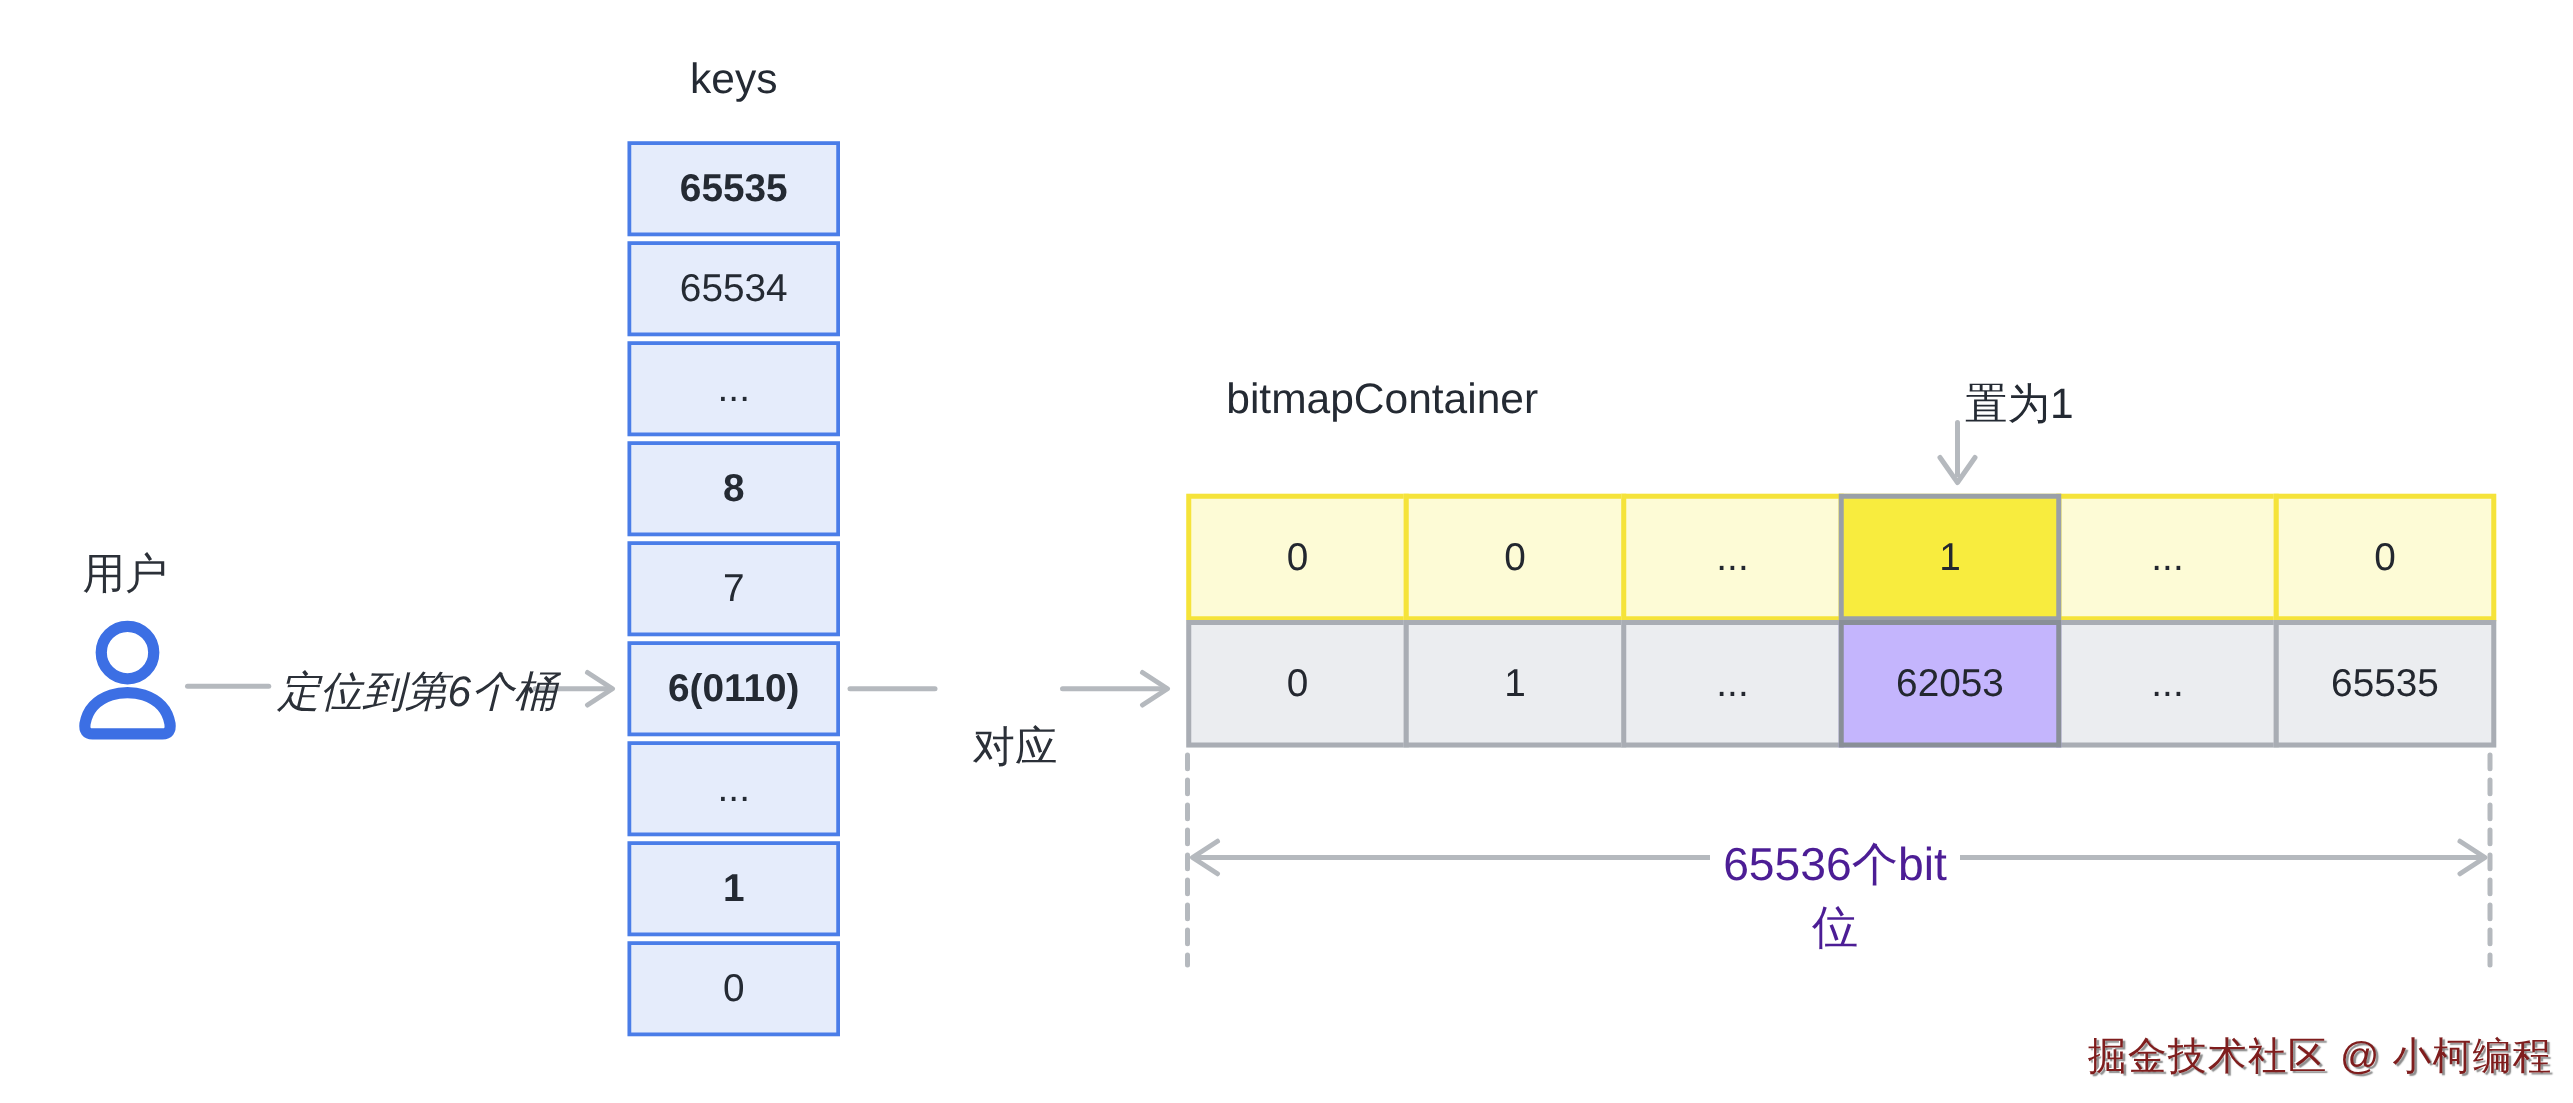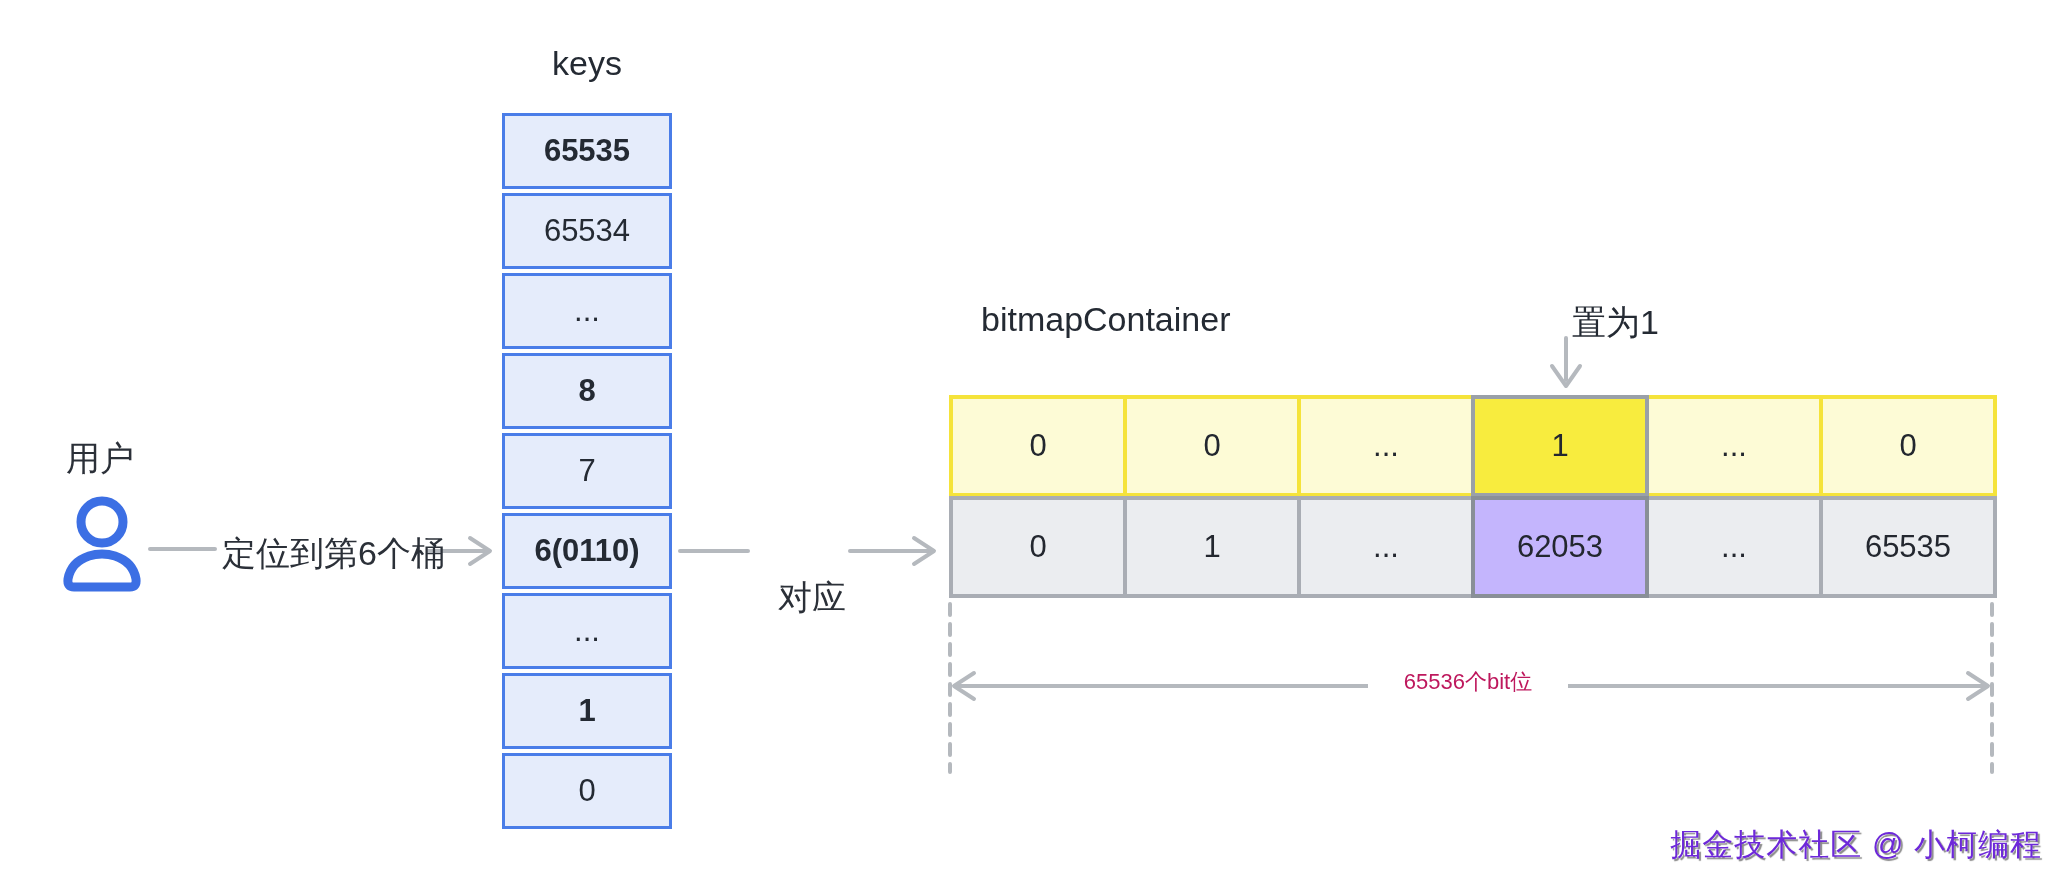--- a/index.html
+++ b/index.html
@@ -57,28 +57,28 @@
     display:flex; align-items:center; justify-content:center;
     font-size:31px; color:#23272f;
     position:relative;
   }
   .idx-row .idx-cell:first-child { margin-left:0; }
   .idx-cell.hl-gray { background:#c4b5fd; border-color:#898f97; z-index:2; }
 
   
   .width-label {
     position:absolute; left:1368px; top:667px; width:200px;
-    text-align:center; font-size:22px; color:#be185d; background:#ffffff;
+    text-align:center; font-size:37px; color:#4c1d95; background:#ffffff;
   }
 
   
   .watermark {
     position:absolute; right:16px; top:824px;
     font-size:31px; letter-spacing:1px;
-    color:#6d28d9;
+    color:#7f1d1d;
     text-shadow:-1px -1px 0 #ffffff, 2px 2px 1px #8a8a8a;
     white-space:nowrap;
   }
 
   
   .user-icon { position:absolute; left:62px; top:494px; }
 </style>
 </head>
 <body>
 
@@ -111,21 +111,21 @@
   </svg>
 
   <div class="label" style="left:66px; top:436px;">用户</div>
   <svg class="user-icon" width="80" height="98" viewBox="0 0 80 98">
     <g stroke="#3c6fe4" stroke-width="9" fill="none" stroke-linecap="round" stroke-linejoin="round">
       <circle cx="40" cy="28" r="21"></circle>
       <path d="M12 93 Q5 93 6 85 Q9 68 27 62 Q33 60 40 60 Q47 60 53 62 Q71 68 74 85 Q75 93 68 93 Z"></path>
     </g>
   </svg>
 
-  <div class="label" style="left:222px; top:531px;">定位到第6个桶</div>
+  <div class="label" style="left:222px; top:531px;font-style:italic;">定位到第6个桶</div>
   <div class="label" style="left:778px; top:531px;margin-top:44px;">对应</div>
 
   <div class="keys-title">keys</div>
   <div class="keys-col">
     <div class="keys-cell bold">65535</div>
     <div class="keys-cell">65534</div>
     <div class="keys-cell">...</div>
     <div class="keys-cell bold">8</div>
     <div class="keys-cell">7</div>
     <div class="keys-cell bold">6(0110)</div>

